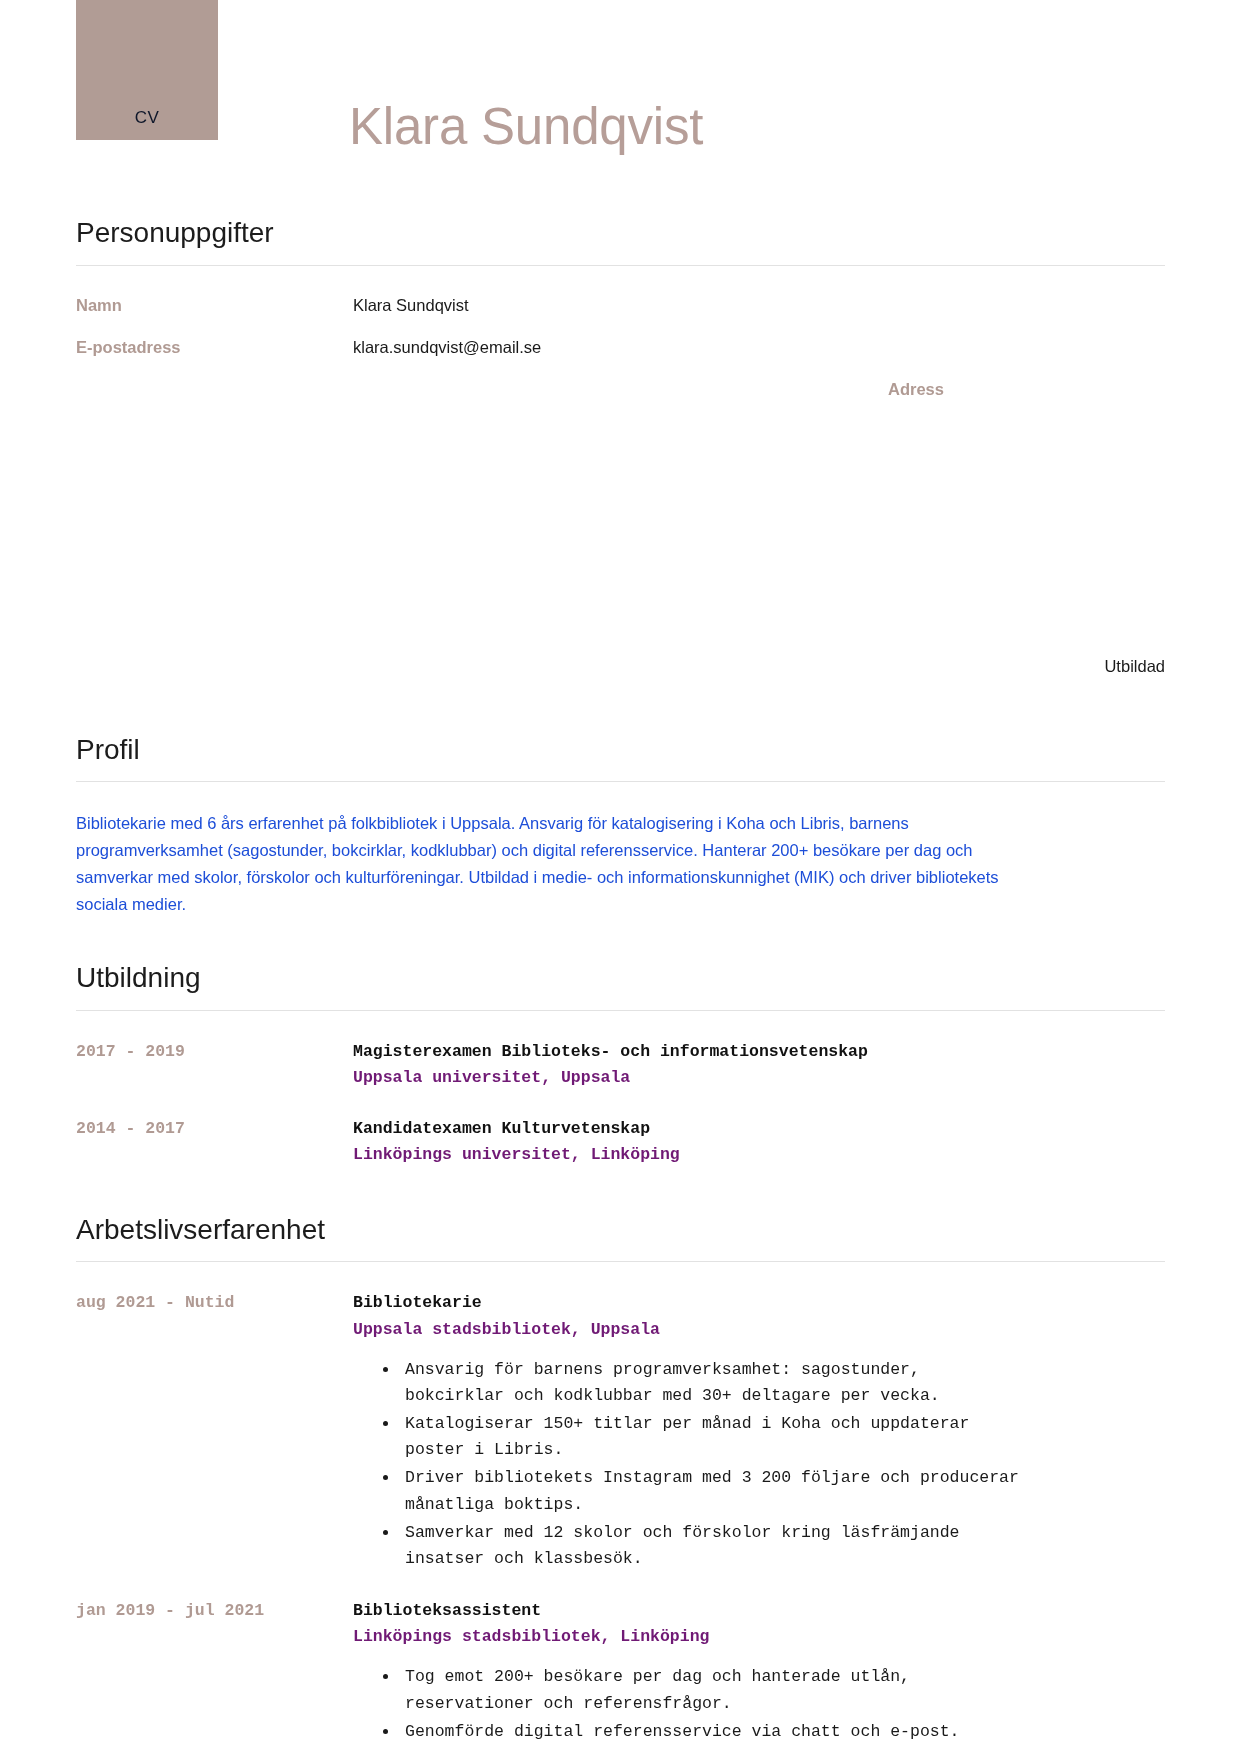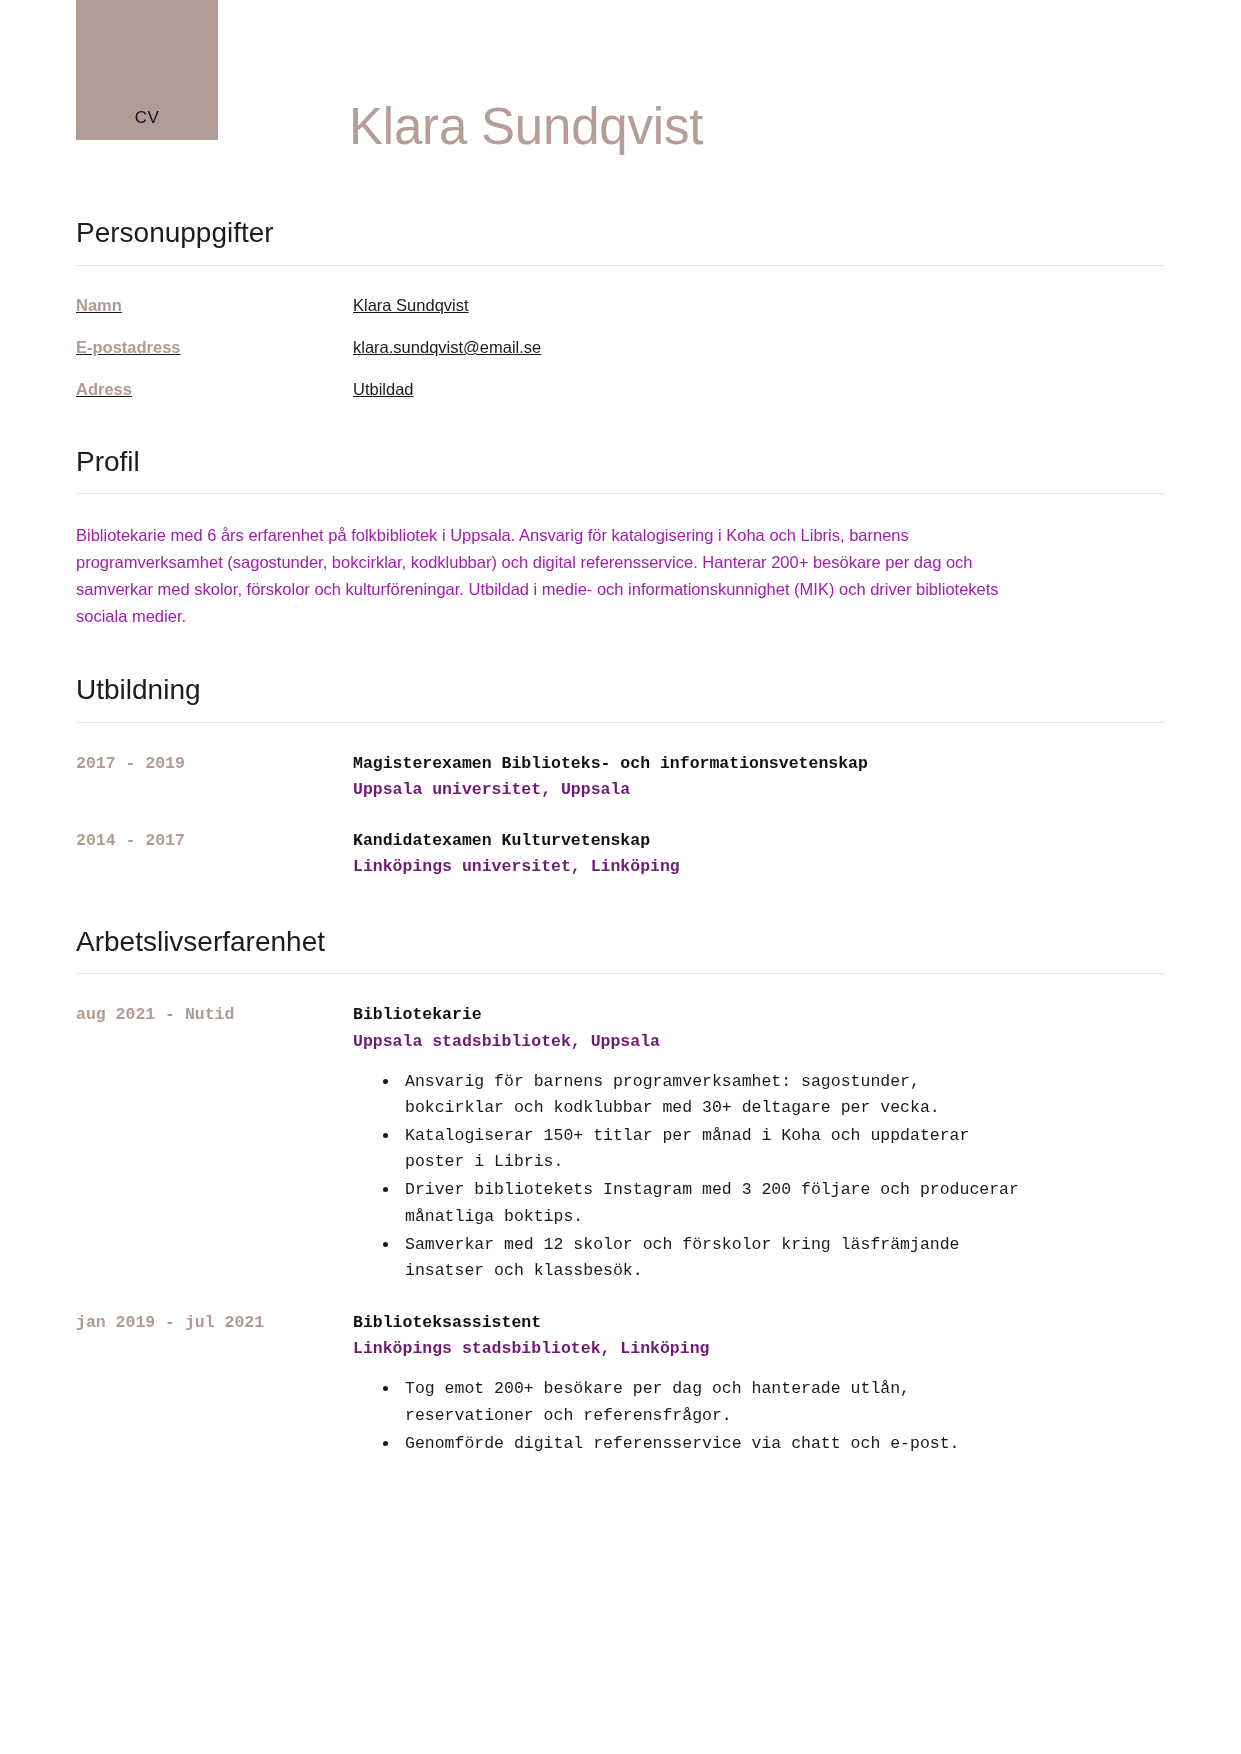--- a/index.html
+++ b/index.html
@@ -79,42 +79,41 @@
     background: #e2e2e2;
     width: 100%;
     margin-bottom: 28px;
   }
 
   
   .detail-row {
     display: flex;
     align-items: flex-end;
     margin-bottom: 20px;
-    text-decoration: underline;
-  }
-  .detail-row:last-child { margin-bottom: 0; }
+  }
+  .detail-row:last-child { margin-bottom: 11px; flex-direction: column; }
   .detail-label {
     width: 277px;
     flex: 0 0 277px;
     font-size: 16.5px;
     font-weight: bold;
     color: #b09a93;
     line-height: 1.35;
   }
   .detail-value {
     font-size: 16.5px;
     color: #1a1a1a;
     line-height: 1.35;
   }
 
   
   .profile-text {
     font-size: 16.5px;
     line-height: 1.62;
-    color: #a21caf;
+    color: #1d4ed8;
     max-width: 945px;
     margin: 0;
   }
 
   
   .entry {
     display: flex;
     align-items: flex-start;
     margin-bottom: 24px;
     font-family: Liberation Mono, monospace;

